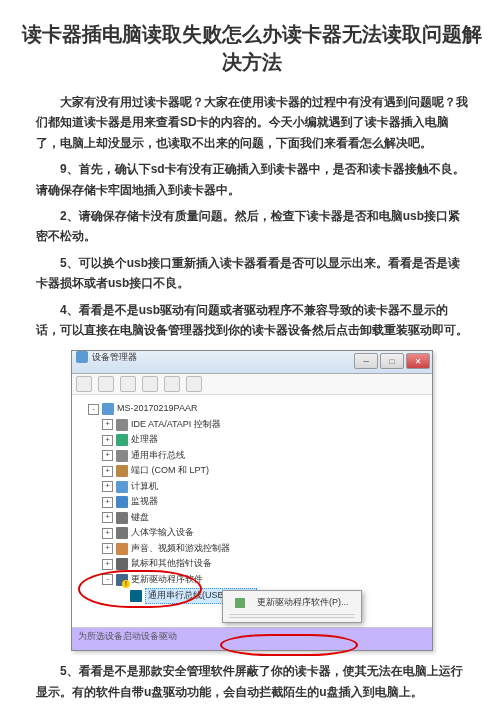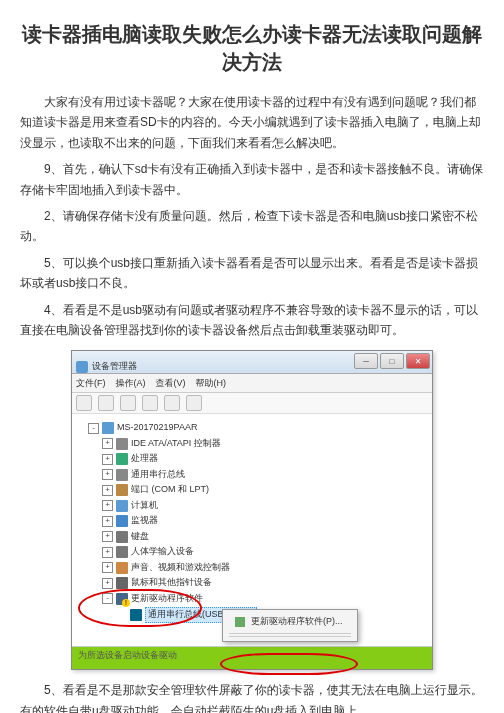--- a/index.html
+++ b/index.html
@@ -13,38 +13,39 @@
     box-sizing: border-box;
   }
   h1 {
     font-size: 20px;
     font-weight: bold;
     text-align: center;
     margin: 0 0 16px 0;
     line-height: 1.4;
   }
   p {
-    margin: 6px 0;
+    margin: 6px 16px;
     line-height: 1.7;
     text-indent: 2em;
+    font-weight: bold;
   }
   .screenshot {
     margin: 10px auto;
     width: 360px;
     border: 1px solid #888;
     background: #fff;
     font-size: 9px;
     box-shadow: 2px 2px 4px rgba(0,0,0,0.2);
   }
   .titlebar {
     height: 22px;
     background: linear-gradient(#e8f0f8, #d0e0f0);
     border-bottom: 1px solid #aaa;
     display: flex;
-    align-items: flex-end;
+    align-items: flex-start;
     padding: 0 4px;
     position: relative;
   }
   .titlebar .icon {
     width: 12px; height: 12px;
     background: #5a9bd4;
     margin-right: 4px;
     border-radius: 2px;
   }
   .winbtns {
@@ -152,34 +153,34 @@
     border: 1px solid #999;
     box-shadow: 2px 2px 5px rgba(0,0,0,0.3);
     padding: 2px;
     font-size: 9px;
     min-width: 130px;
   }
   .ctxitem {
     padding: 3px 10px;
     display:flex;
     align-items:center;
-    gap:6px;
+    gap:12px;
   }
   .ctxsep { height:1px; background:#ccc; margin:2px 4px; }
   .anno {
     position:absolute;
     border:2px solid #d00;
     border-radius:50%/60%;
     pointer-events:none;
   }
   .treewrap { position:relative; }
   .statusbar {
     height: 18px;
     border-top:1px solid #ccc;
-    background:#84cc16;
+    background:#c4b5fd;
     font-size:9px;
     color:#555;
     padding:2px 6px;
   }
 </style>
 </head>
 <body>
 
 <h1>读卡器插电脑读取失败怎么办读卡器无法读取问题解决方法</h1>
 
@@ -193,26 +194,20 @@
 <div class="screenshot">
   <div class="titlebar">
     <span class="icon"></span>
     <span>设备管理器</span>
     <div class="winbtns">
       <div class="winbtn">─</div>
       <div class="winbtn">□</div>
       <div class="winbtn close">✕</div>
     </div>
   </div>
-  <div class="menubar">
-    <span>文件(F)</span>
-    <span>操作(A)</span>
-    <span>查看(V)</span>
-    <span>帮助(H)</span>
-  </div>
   <div class="toolbar">
     <div class="tbtn"></div>
     <div class="tbtn"></div>
     <div class="tbtn"></div>
     <div class="tbtn"></div>
     <div class="tbtn"></div>
     <div class="tbtn"></div>
   </div>
   <div class="treewrap">
     <div class="tree">

